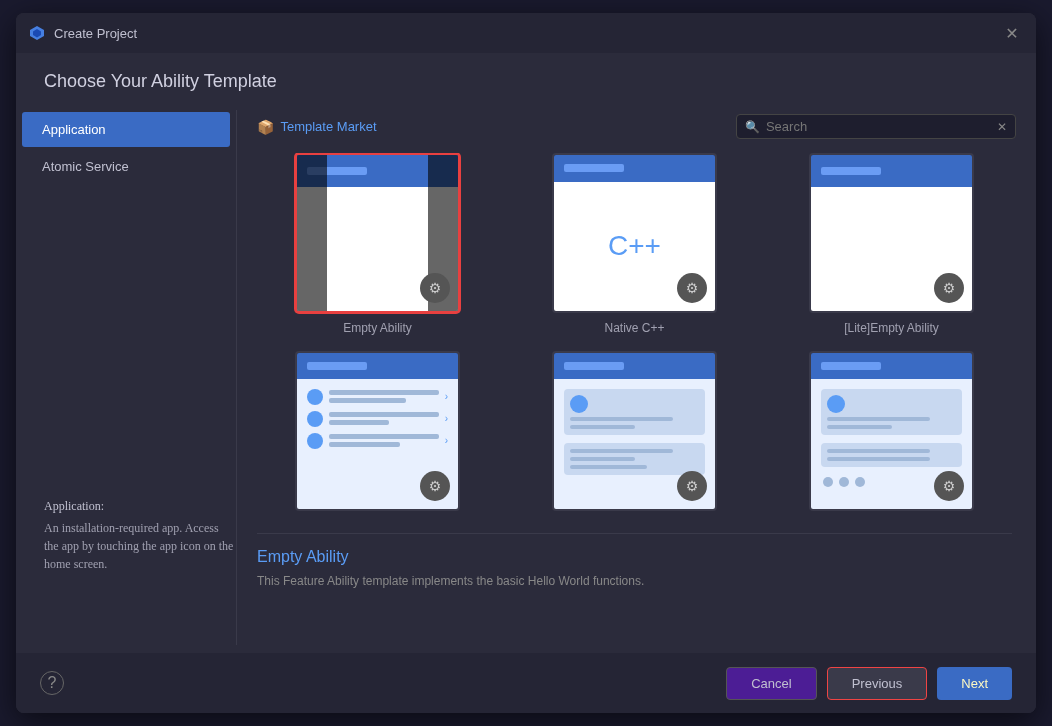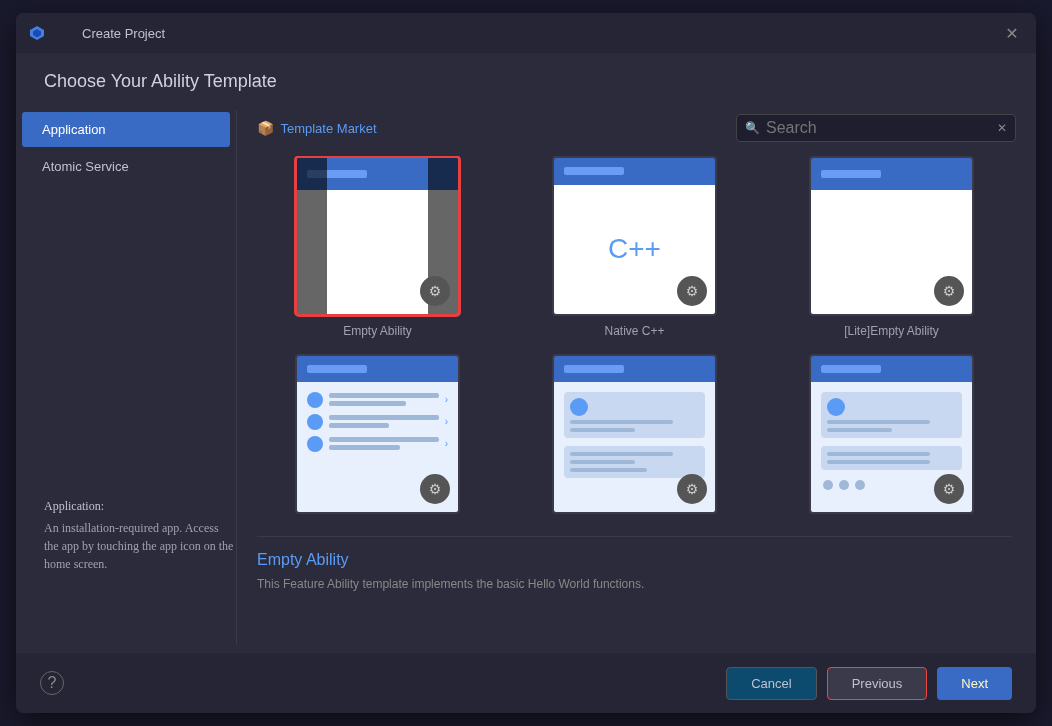--- a/index.html
+++ b/index.html
@@ -22,21 +22,20 @@
       box-shadow: 0 8px 32px rgba(0,0,0,0.6);
       overflow: hidden;
     }
     .titlebar {
       background: #252535;
       height: 40px;
       display: flex;
       align-items: center;
       padding: 0 12px;
       flex-shrink: 0;
-      gap: 28px;
     }
     .titlebar-icon {
       width: 18px;
       height: 18px;
       margin-right: 8px;
     }
     .titlebar-title {
       color: #c0c0d0;
       font-size: 13px;
       flex: 1;
@@ -147,21 +146,21 @@
     .search-icon {
       color: #888;
       margin-right: 6px;
       font-size: 12px;
     }
     .search-input {
       background: transparent;
       border: none;
       outline: none;
       color: #f97316;
-      font-size: 16px;
+      font-size: 13px;
       flex: 1;
     }
     .search-clear {
       color: #888;
       cursor: pointer;
       font-size: 12px;
     }
     .template-grid-container {
       flex: 1;
       overflow-y: auto;
@@ -392,21 +391,21 @@
     }
     .btn {
       padding: 8px 24px;
       border-radius: 4px;
       font-size: 13px;
       cursor: pointer;
       border: none;
       outline: none;
     }
     .btn-cancel {
-      background: #0c4a6e;
+      background: #4c1d95;
       color: #c0c0d0;
       border: 1px solid #555;
     }
     .btn-prev {
       background: #3a3a4a;
       color: #c0c0d0;
       border: 1px solid #ef4444;
     }
     .btn-next {
       background: #3a6bc4;

